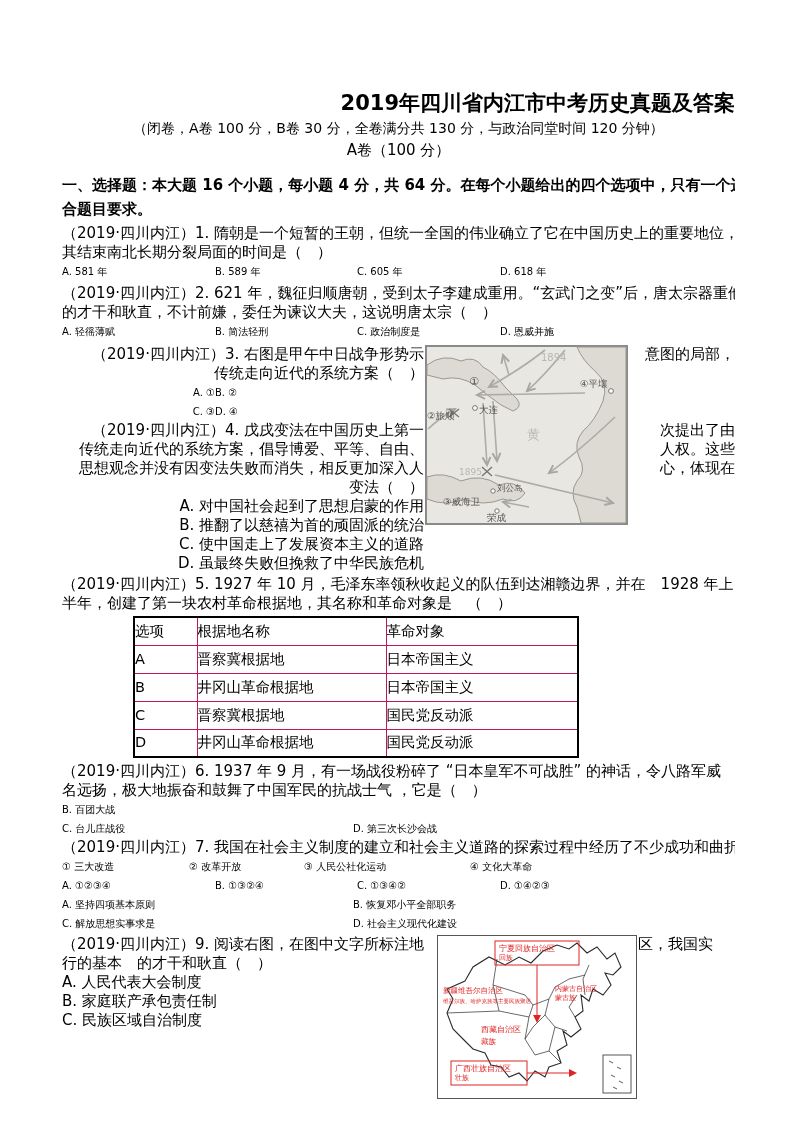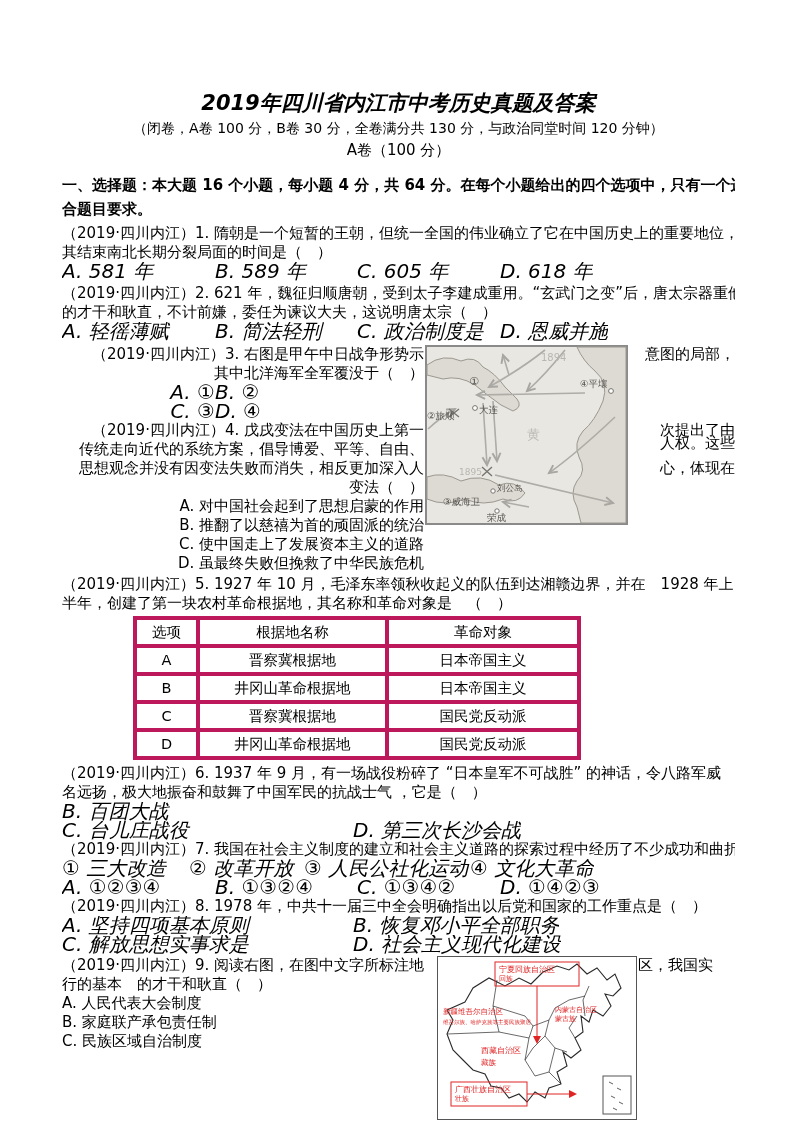--- a/index.html
+++ b/index.html
@@ -7,49 +7,49 @@
   .page {
     position: relative;
     width: 794px; height: 1123px;
     margin: 0 auto;
     background: #ffffff;
     font-family: "DejaVu Sans", sans-serif;
     color: #000;
     overflow: hidden;
   }
   .doc { position: absolute; left: 62px; top: 90px; width: 673px; }
-  h1.title { font-size: 21px; line-height: 26px; font-weight: bold; text-align: center; margin: 0 0 2px 0; font-style: italic; }
+  h1.title { font-size: 21px; line-height: 26px; font-weight: bold; text-align: right; margin: 0 0 2px 0; }
   .sub { text-align: center; font-size: 14px; line-height: 20px; }
   .paper { text-align: center; font-size: 15px; line-height: 20px; margin-top: 2px; }
   .sechead { margin-top: 13px; font-weight: bold; font-size: 15.5px; }
   .sechead .ln { line-height: 24px; }
   .ln { font-size: 15px; line-height: 19px; white-space: nowrap; overflow: hidden; }
   .qblock { margin-top: 3px; }
-  .row { display: flex; font-size: 20px; line-height: 19px; white-space: nowrap; font-style: italic; }
+  .row { display: flex; font-size: 10px; line-height: 19px; white-space: nowrap; }
   .row span { display: inline-block; overflow: hidden; }
   .r4 span:nth-child(1) { width: 153px; }
   .r4 span:nth-child(2) { width: 142px; }
   .r4 span:nth-child(3) { width: 143px; }
   .r2 span:nth-child(1) { width: 291px; }
   .rAB span:nth-child(1) { width: 153px; }
   .ritems span:nth-child(1) { width: 127px; }
   .ritems span:nth-child(2) { width: 115px; }
   .ritems span:nth-child(3) { width: 166px; }
   
   .q34 { position: relative; margin-top: 4px; height: 230px; text-align: right; }
   .q34 .left { width: 362px; }
   .frag { position: absolute; left: 576px; width: 97px; }
   .warmap { position: absolute; left: 363px; top: 0; }
   
   .q9 { position: relative; margin-top: 2px; height: 172px; }
   .q9 .left { width: 372px; }
   .chinamap { position: absolute; left: 375px; top: 0; }
   
   table.anstbl { border-collapse: collapse; table-layout: fixed; margin: 3px 0 4px 71px; width: 446px; }
-  table.anstbl td { border: 4px solid #be185d; height: 28px; text-align: center; font-size: 14.5px; line-height: 19px; padding: 0; overflow: hidden; }
+  table.anstbl td { border: 1px solid #be185d; height: 28px; text-align: left; font-size: 14.5px; line-height: 19px; padding: 0; overflow: hidden; }
   table.anstbl { border: 2px solid #000; }
   table.anstbl col.c1 { width: 63px; }
   table.anstbl col.c2 { width: 189px; }
   table.anstbl col.c3 { width: 192px; }
   svg text { font-family: "DejaVu Sans", sans-serif; }
 </style>
 </head>
 <body>
 
 <div class="page">
@@ -82,42 +82,42 @@
         <span>A. 轻徭薄赋</span>
         <span>B. 简法轻刑</span>
         <span>C. 政治制度是</span>
         <span>D. 恩威并施</span>
       </div>
     </div>
 
     <div class="q34">
       <div class="left">
         <div class="ln">（2019·四川内江）3. 右图是甲午中日战争形势示</div>
-        <div class="ln">其中北洋海军全军覆没于（　）</div>
+        <div class="ln">传统走向近代的系统方案（　）</div>
         <div class="row rAB">
           <span>A. ①</span>
           <span>B. ②</span>
         </div>
         <div class="row rAB">
           <span>C. ③</span>
           <span>D. ④</span>
         </div>
         <div class="ln">（2019·四川内江）4. 戊戌变法在中国历史上第一</div>
         <div class="ln">传统走向近代的系统方案，倡导博爱、平等、自由、</div>
         <div class="ln">思想观念并没有因变法失败而消失，相反更加深入人</div>
         <div class="ln">变法（　）</div>
         <div class="ln">A. 对中国社会起到了思想启蒙的作用</div>
         <div class="ln">B. 推翻了以慈禧为首的顽固派的统治</div>
         <div class="ln">C. 使中国走上了发展资本主义的道路</div>
         <div class="ln">D. 虽最终失败但挽救了中华民族危机</div>
       </div>
 
       <div class="ln frag" style="top:0">意图的局部，</div>
       <div class="ln frag" style="top:76px">次提出了由</div>
-      <div class="ln frag" style="top:89px">人权。这些</div>
+      <div class="ln frag" style="top:95px">人权。这些</div>
       <div class="ln frag" style="top:114px">心，体现在</div>
 
       <svg class="warmap" width="203" height="180" viewBox="0 0 203 180">
         <defs>
           <marker id="ah" markerWidth="9" markerHeight="8" refX="6" refY="3.5" orient="auto">
             <path d="M1,1 L6,3.5 L1,6" fill="none" stroke="#a8a6a1" stroke-width="1.2"></path>
           </marker>
         </defs>
         <rect x="1" y="1" width="201" height="178" fill="#e9e7e2" stroke="#8a8a8a" stroke-width="2"></rect>
         <path d="M2,20 Q18,8 36,16 Q50,10 58,22 Q70,28 80,42 L92,54 Q98,62 88,66 L76,60 Q62,50 50,40 Q34,30 18,34 L2,30 Z" fill="#ddd9d3" stroke="#9a988f" stroke-width="1"></path>
@@ -219,21 +219,20 @@
       </div>
       <div class="row r4">
         <span>A. ①②③④</span>
         <span>B. ①③②④</span>
         <span>C. ①③④②</span>
         <span>D. ①④②③</span>
       </div>
     </div>
 
     <div class="qblock" style="margin-top:0">
-      <div class="ln">（2019·四川内江）8. 1978 年，中共十一届三中全会明确指出以后党和国家的工作重点是（　）</div>
       <div class="row r2">
         <span>A. 坚持四项基本原则</span>
         <span>B. 恢复邓小平全部职务</span>
       </div>
       <div class="row r2">
         <span>C. 解放思想实事求是</span>
         <span>D. 社会主义现代化建设</span>
       </div>
     </div>
 

